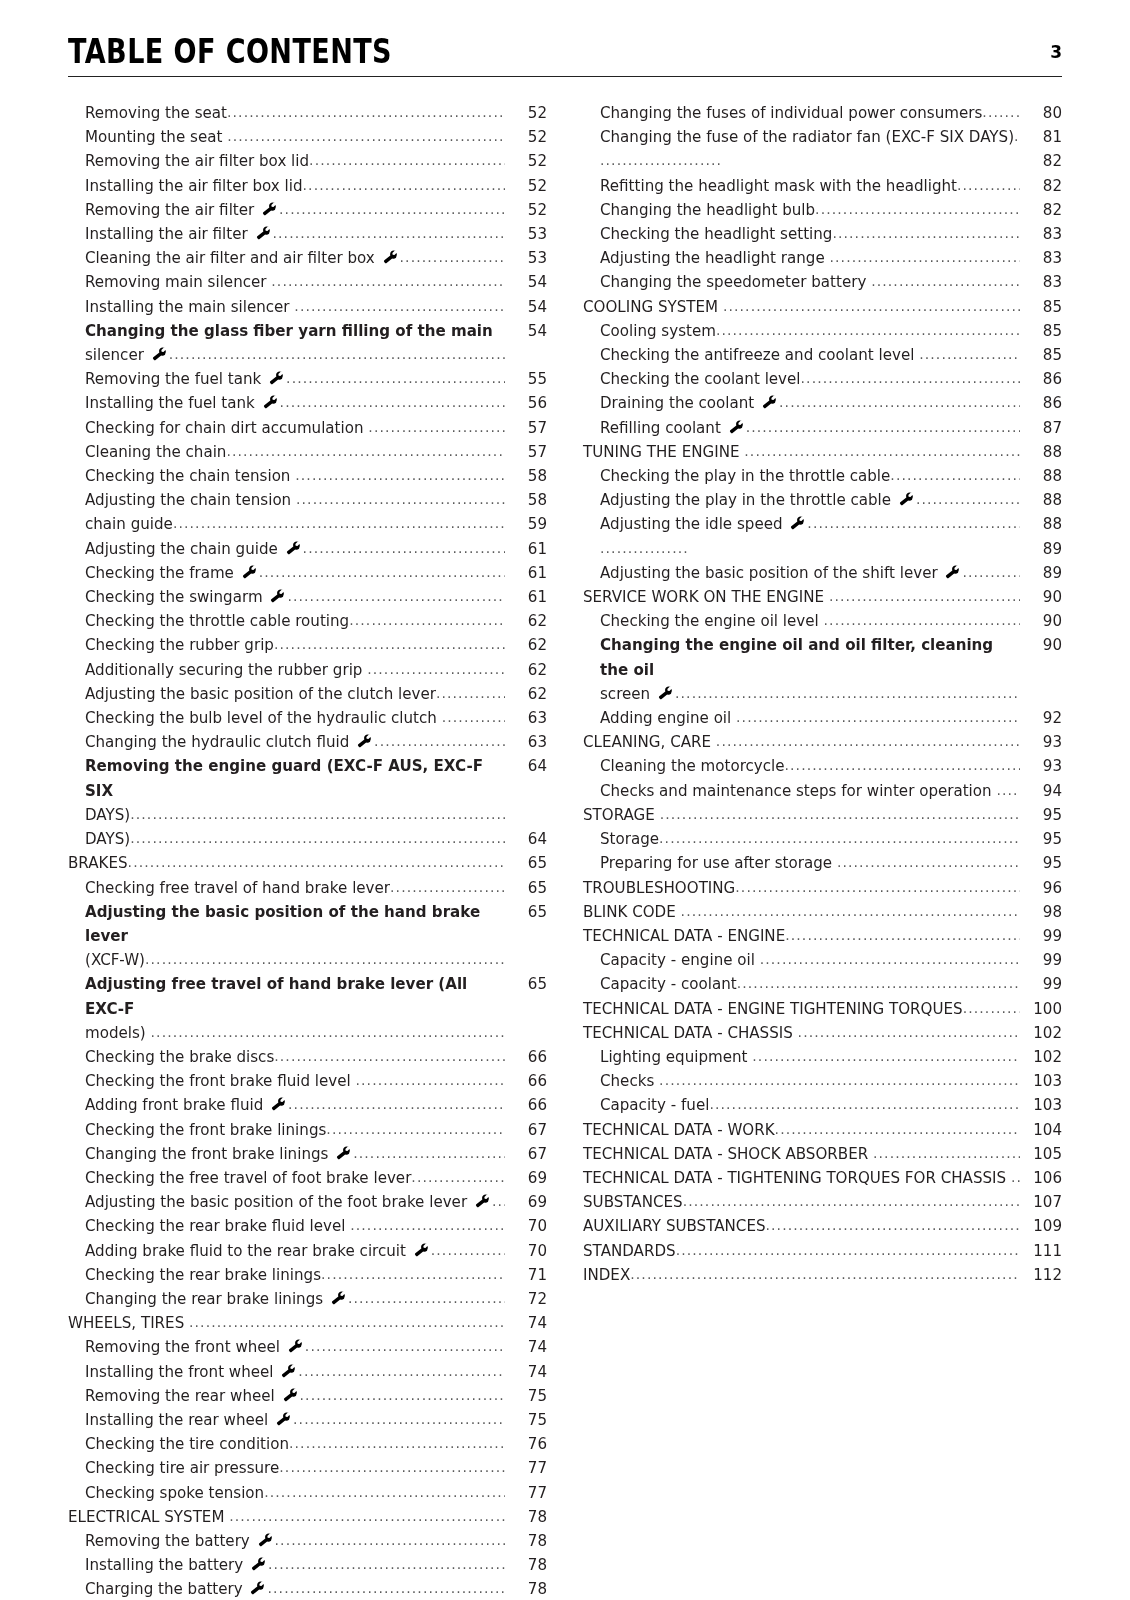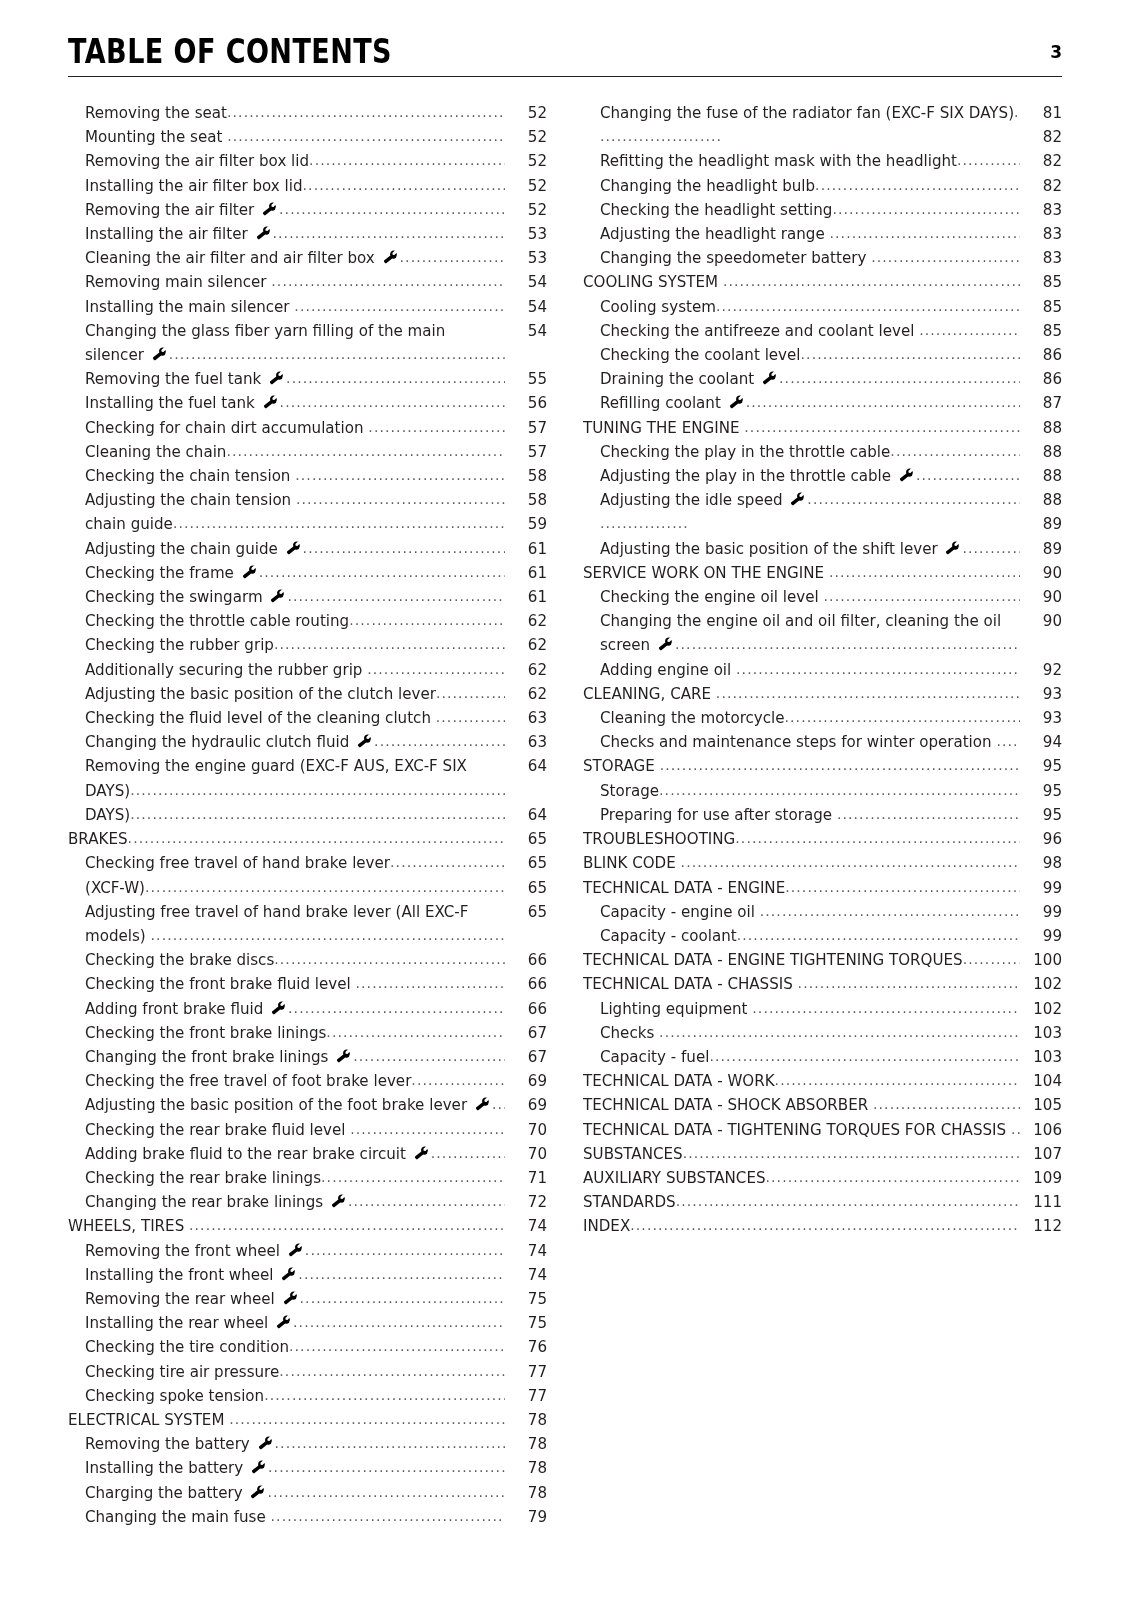--- a/index.html
+++ b/index.html
@@ -123,20 +123,21 @@
     white-space: pre;
   }
   .last-line .dots {
     flex: 1 1 auto;
     min-width: 4px;
   }
 
   .wrap-line {
     display: block;
     white-space: pre-wrap;
+    font-weight: bold;
   }
 
   .pagenum {
     flex: 0 0 auto;
     width: 34px;
     text-align: right;
     margin-left: 8px;
     font-size: 15.1px;
     color: #231f20;
     font-variant-numeric: lining-nums;
@@ -429,21 +430,21 @@
             <div class="last-line">
               <span class="tail-text">Adjusting the basic position of the clutch lever</span>
               <span class="dots">.............</span>
             </div>
           </div>
           <div class="pagenum">62</div>
         </div>
         <div class="toc-entry level-sub">
           <div class="entry-body">
             <div class="last-line">
-              <span class="tail-text">Checking the fluid level of the cleaning clutch </span>
+              <span class="tail-text">Checking the bulb level of the hydraulic clutch </span>
               <span class="dots">.............</span>
             </div>
           </div>
           <div class="pagenum">63</div>
         </div>
         <div class="toc-entry level-sub">
           <div class="entry-body">
             <div class="last-line">
               <span class="tail-text">Changing the hydraulic clutch fluid </span>
               <span class="wrench-icon">
@@ -488,20 +489,21 @@
           <div class="entry-body">
             <div class="last-line">
               <span class="tail-text">Checking free travel of hand brake lever</span>
               <span class="dots">......................</span>
             </div>
           </div>
           <div class="pagenum">65</div>
         </div>
         <div class="toc-entry level-sub">
           <div class="entry-body">
+            <div class="wrap-line">Adjusting the basic position of the hand brake lever</div>
             <div class="last-line">
               <span class="tail-text">(XCF-W)</span>
               <span class="dots">.......................................................................</span>
             </div>
           </div>
           <div class="pagenum">65</div>
         </div>
         <div class="toc-entry level-sub">
           <div class="entry-body">
             <div class="wrap-line">Adjusting free travel of hand brake lever (All EXC-F</div>
@@ -786,20 +788,29 @@
               <span class="dots">...............................................</span>
             </div>
           </div>
           <div class="pagenum">79</div>
         </div>
       </div>
       <div class="column">
         <div class="toc-entry level-sub">
           <div class="entry-body">
             <div class="last-line">
+              <span class="tail-text">Changing the fuses of individual power consumers</span>
+              <span class="dots">.......</span>
+            </div>
+          </div>
+          <div class="pagenum">80</div>
+        </div>
+        <div class="toc-entry level-sub">
+          <div class="entry-body">
+            <div class="last-line">
               <span class="tail-text">Changing the fuse of the radiator fan (EXC-F SIX DAYS)</span>
               <span class="dots">..</span>
             </div>
           </div>
           <div class="pagenum">81</div>
         </div>
         <div class="toc-entry level-sub">
           <div class="entry-body">
             <div class="last-line">
               <span class="dots">......................</span>

